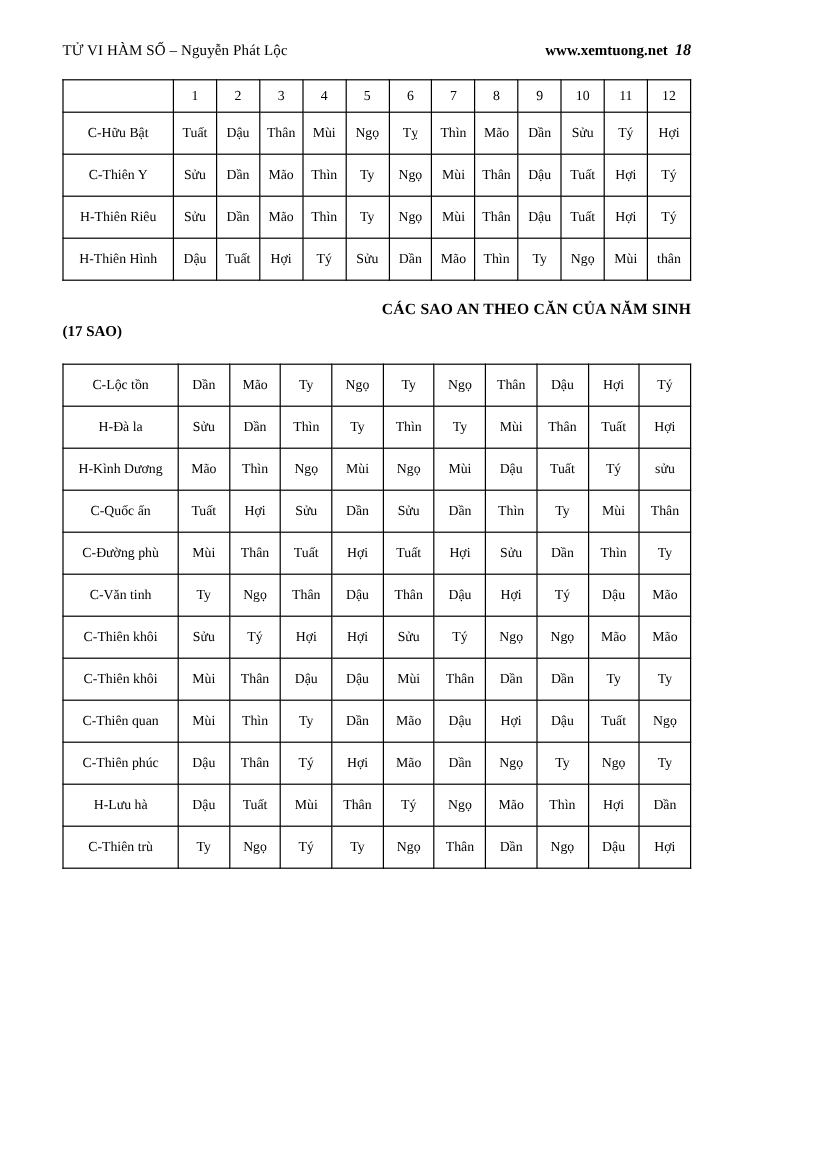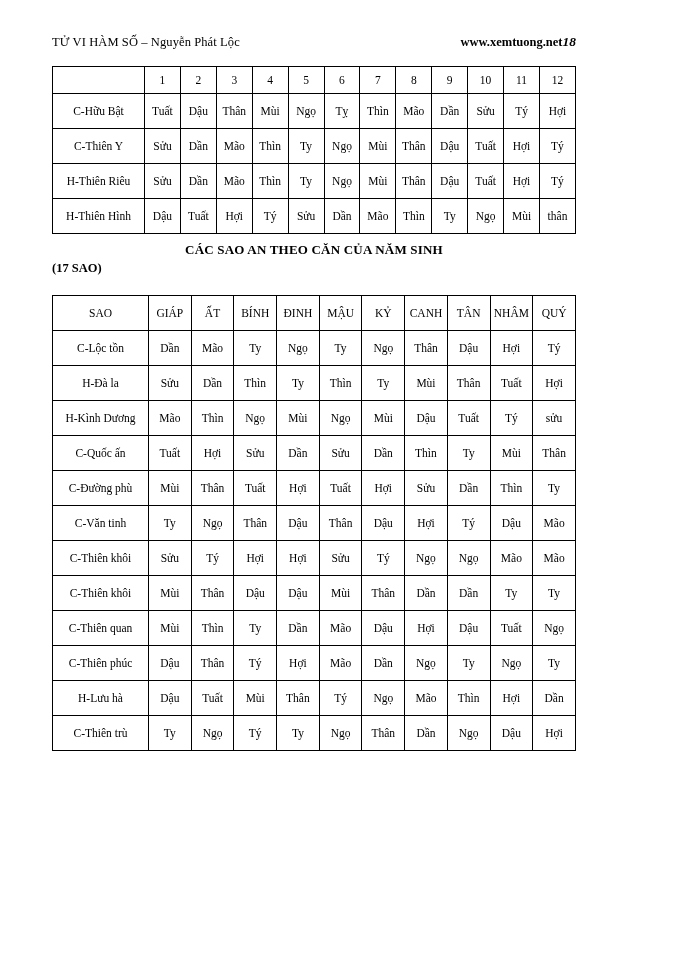--- a/index.html
+++ b/index.html
@@ -35,21 +35,21 @@
   }
   .header-right {
     font-family: "Liberation Serif", serif;
     font-weight: bold;
     font-size: 12.5px;
   }
   .header-right .pagenum {
     font-weight: bold;
     font-style: italic;
     font-size: 13.5px;
-    margin-left: 0;
+    margin-left: 6px;
   }
   table.grid {
     border-collapse: collapse;
     table-layout: fixed;
     width: 100%;
     font-size: 11.5px;
   }
   table.grid td, table.grid th {
     border: 1px solid #000000;
     text-align: center;
@@ -64,24 +64,24 @@
     padding: 6px 4px;
   }
   #table-stars-by-branch td.numhead {
     height: 16px;
     padding: 5px 2px;
   }
   #table-stars-by-branch td {
     height: 22px;
   }
   .section-title {
-    text-align: center;
+    text-align: right;
     font-weight: bold;
     font-size: 13px;
-    margin-top: 6px;
+    margin-top: 14px;
     line-height: 1.5;
     letter-spacing: 0.2px;
   }
   .section-subtitle {
     text-align: left;
     font-weight: bold;
     font-size: 12.5px;
     line-height: 1.4;
   }
   .table2-wrap {
@@ -205,33 +205,20 @@
   <div class="section-title">CÁC SAO AN THEO CĂN CỦA NĂM SINH</div>
   <div class="section-subtitle">(17 SAO)</div>
 
   <div class="table2-wrap">
     <table class="grid" id="table-stars-by-stem">
       <colgroup>
         <col style="width:96px">
         <col span="10">
       </colgroup>
       <tbody>
-        <tr>
-          <td class="rowlabel">SAO</td>
-          <td>GIÁP</td>
-          <td>ẤT</td>
-          <td>BÍNH</td>
-          <td>ĐINH</td>
-          <td>MẬU</td>
-          <td>KỶ</td>
-          <td>CANH</td>
-          <td>TÂN</td>
-          <td>NHÂM</td>
-          <td>QUÝ</td>
-        </tr>
 
         <tr>
           <td class="rowlabel">C-Lộc tồn</td>
           <td>Dần</td>
           <td>Mão</td>
           <td>Ty</td>
           <td>Ngọ</td>
           <td>Ty</td>
           <td>Ngọ</td>
           <td>Thân</td>

